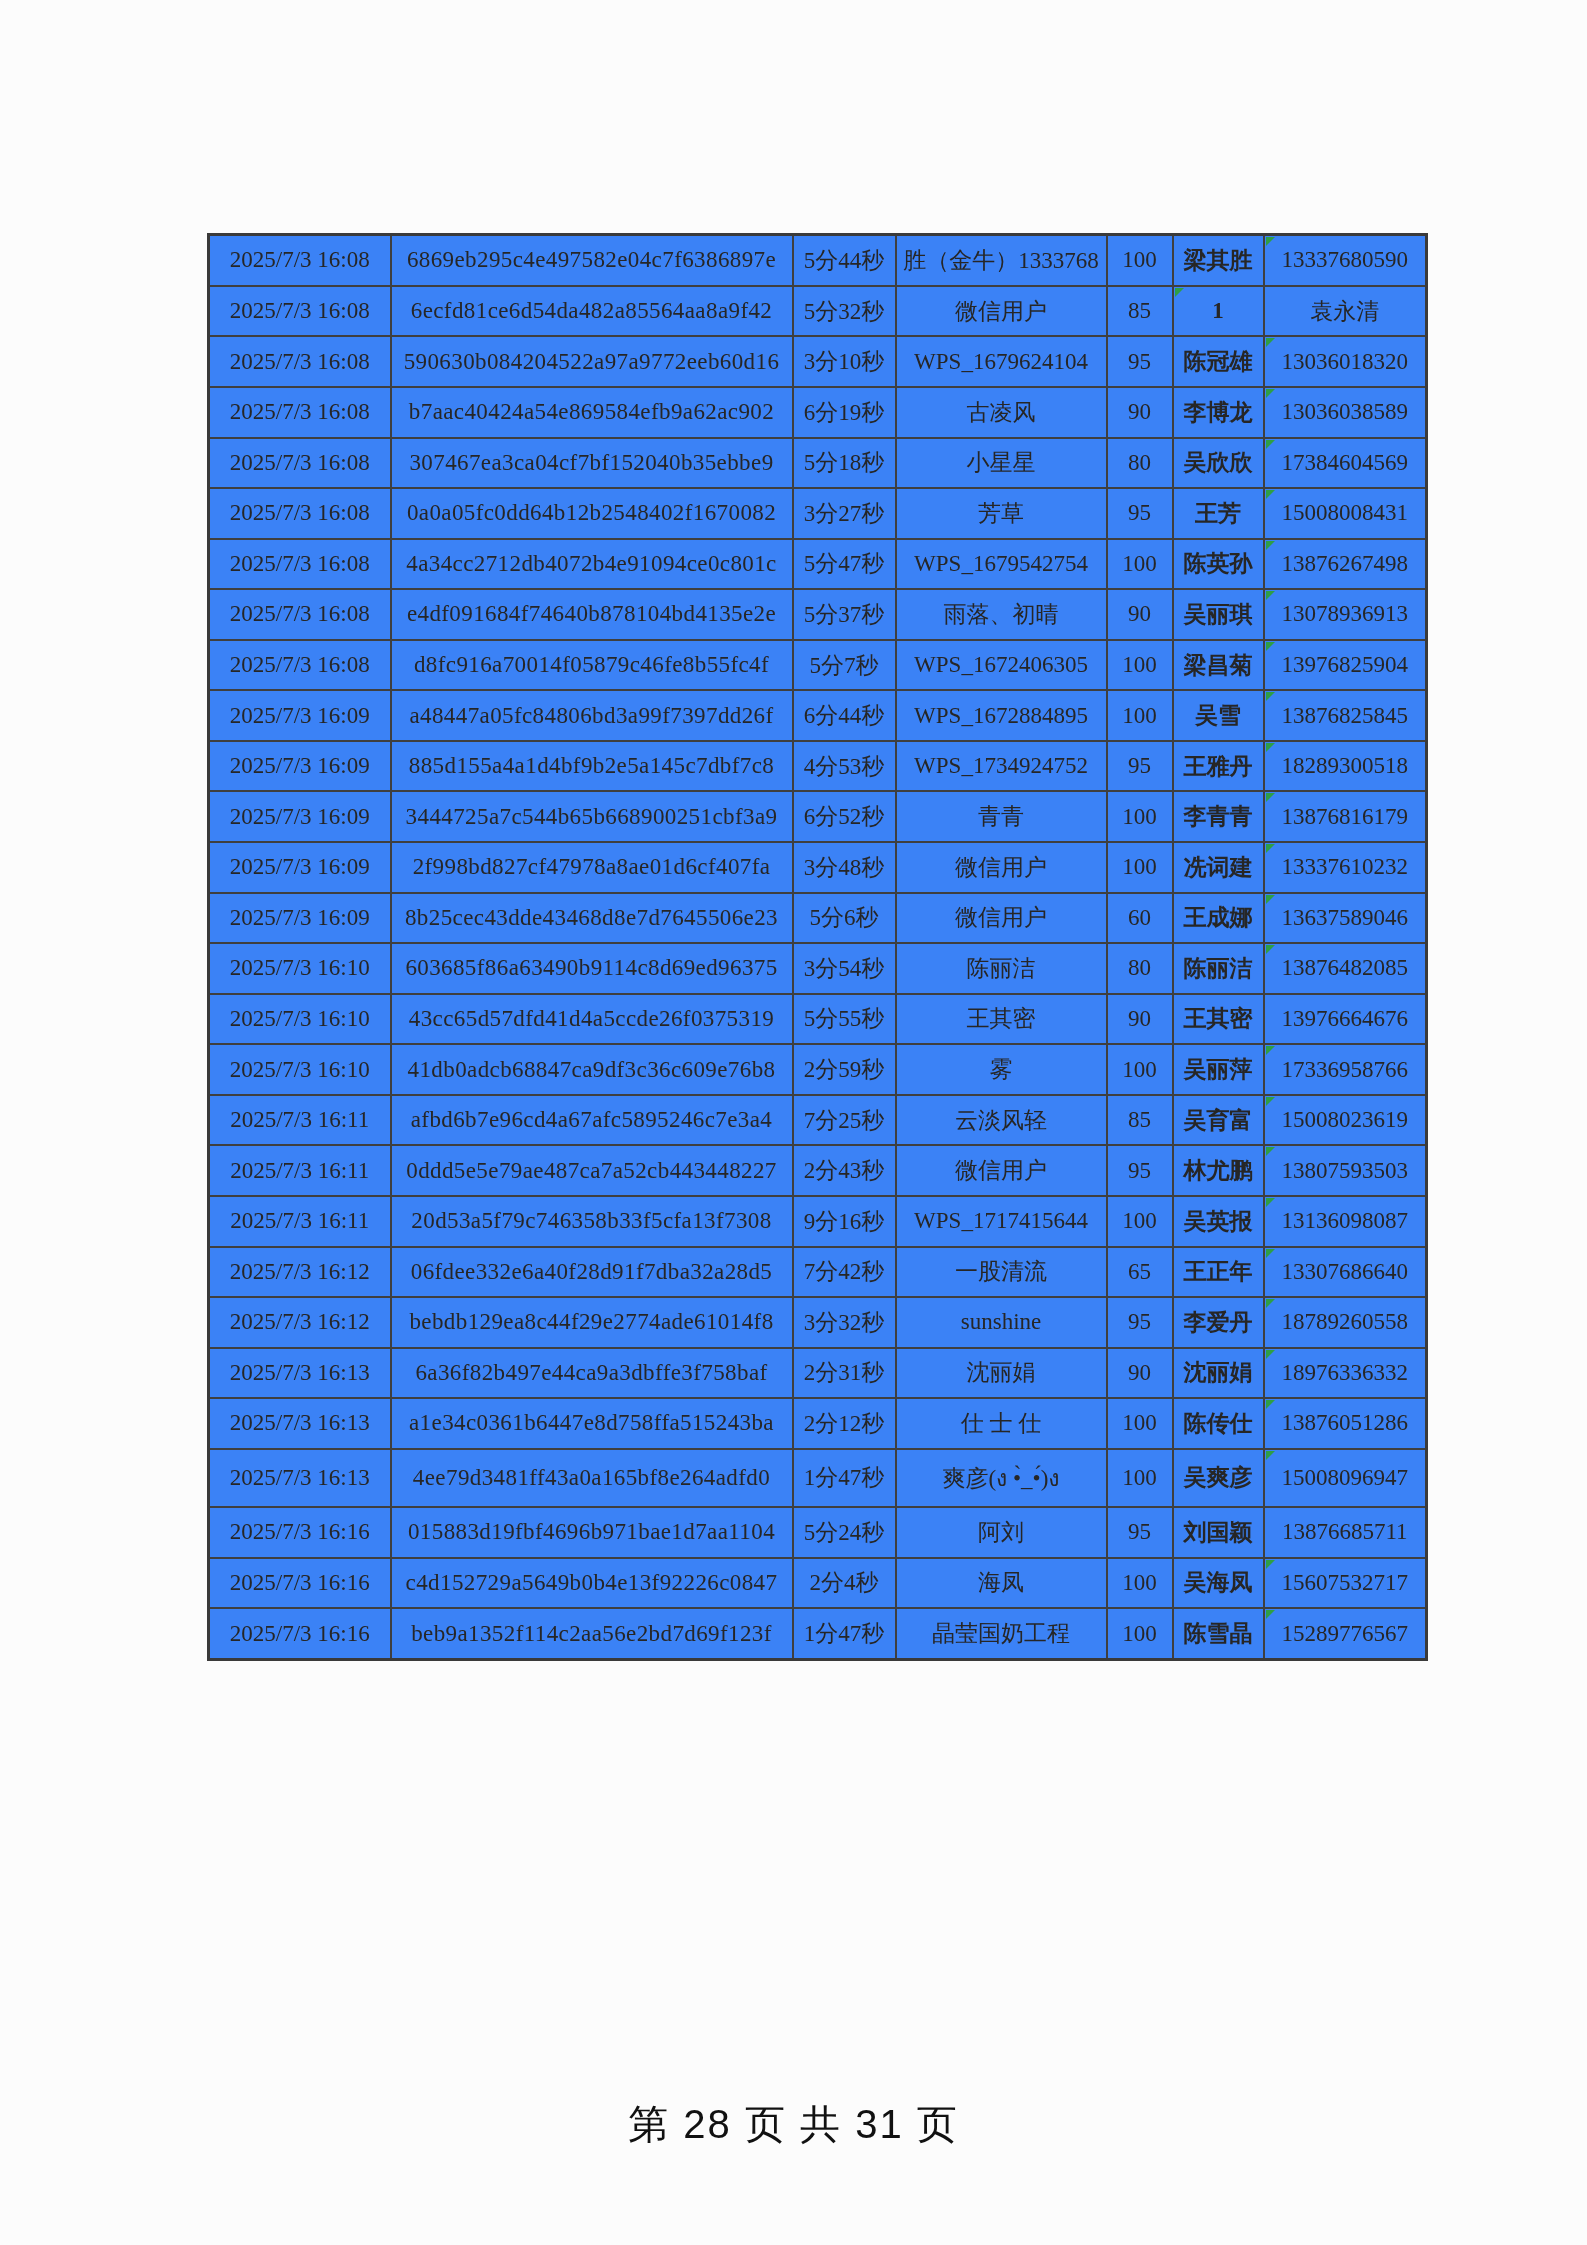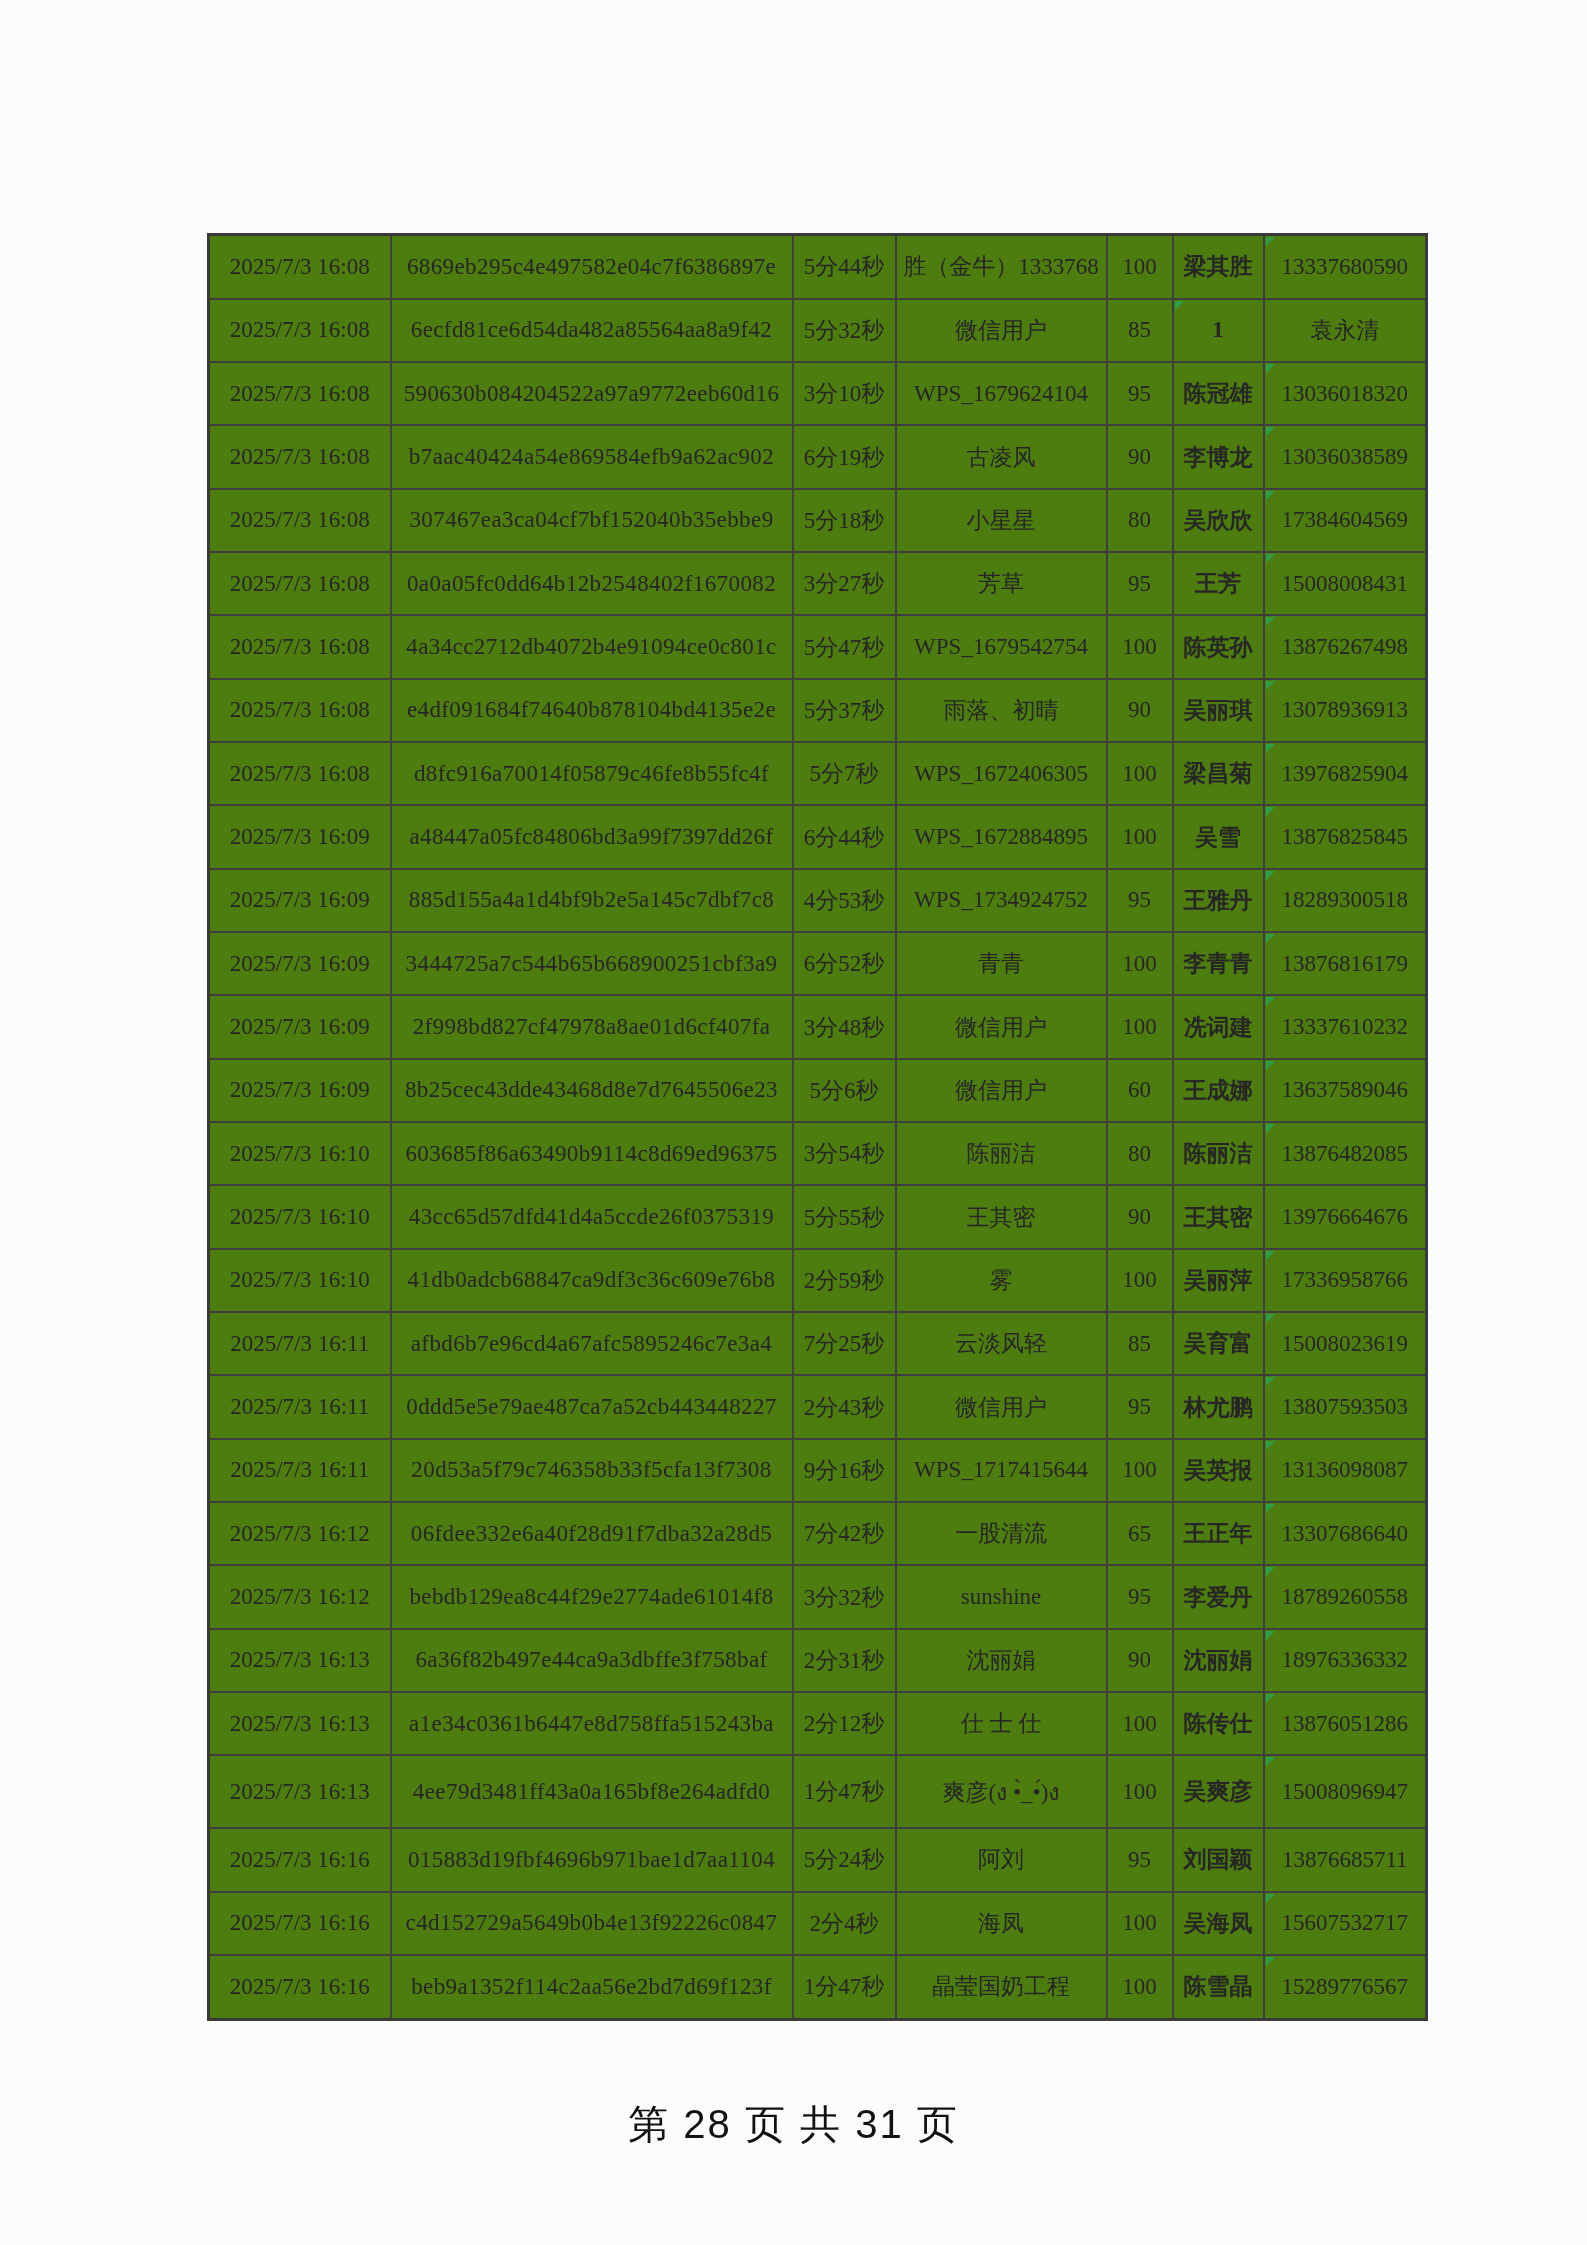--- a/index.html
+++ b/index.html
@@ -10,24 +10,24 @@
   }
   .page{
     position:relative;
     width:1587px;height:2245px;
     background:#fcfcfc;
     overflow:hidden;
   }
   table.results{
     position:absolute;
     left:207px;top:233px;
-    width:1218px;height:1788px;
+    width:1218px;height:1428px;
     border-collapse:collapse;
     table-layout:fixed;
-    background:#4d7c0f;
+    background:#3b82f6;
     border:3px solid #3a3a3a;
     padding-left:16px;
   }
   table.results td{
     position:relative;
     border:2px solid #3f3f3f;
     text-align:center;
     vertical-align:middle;
     color:#262626;
     font-size:23px;

